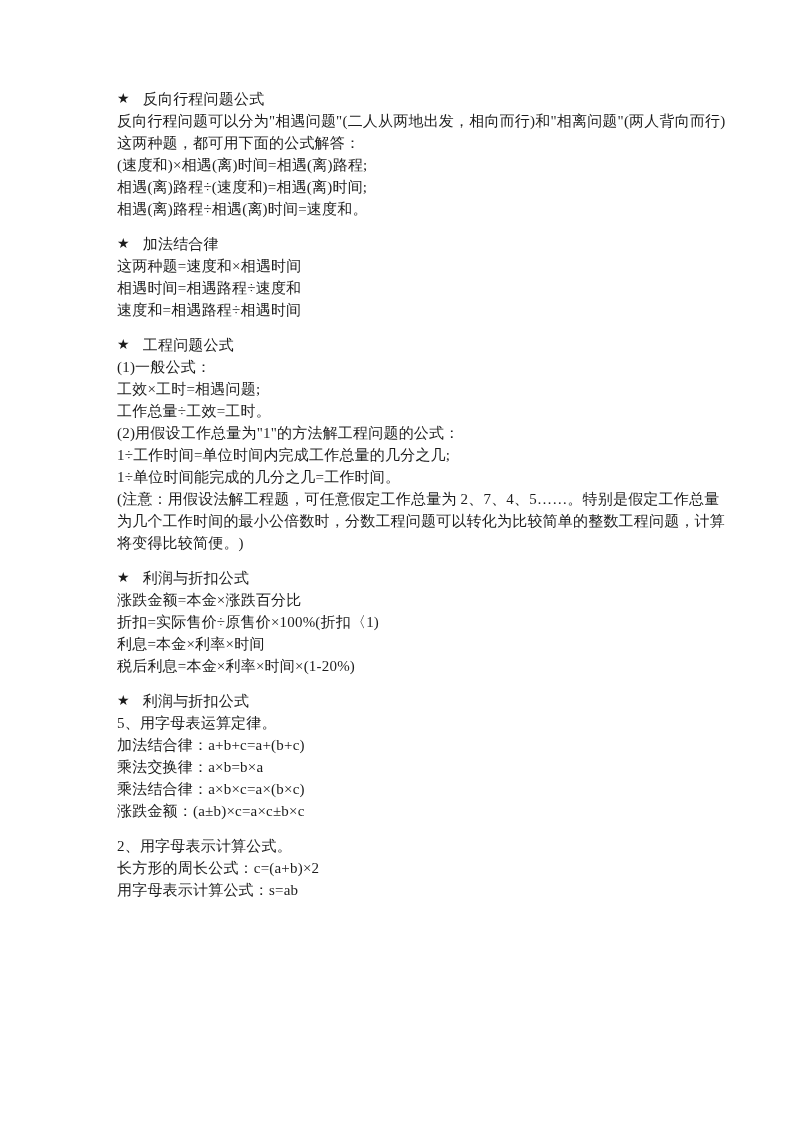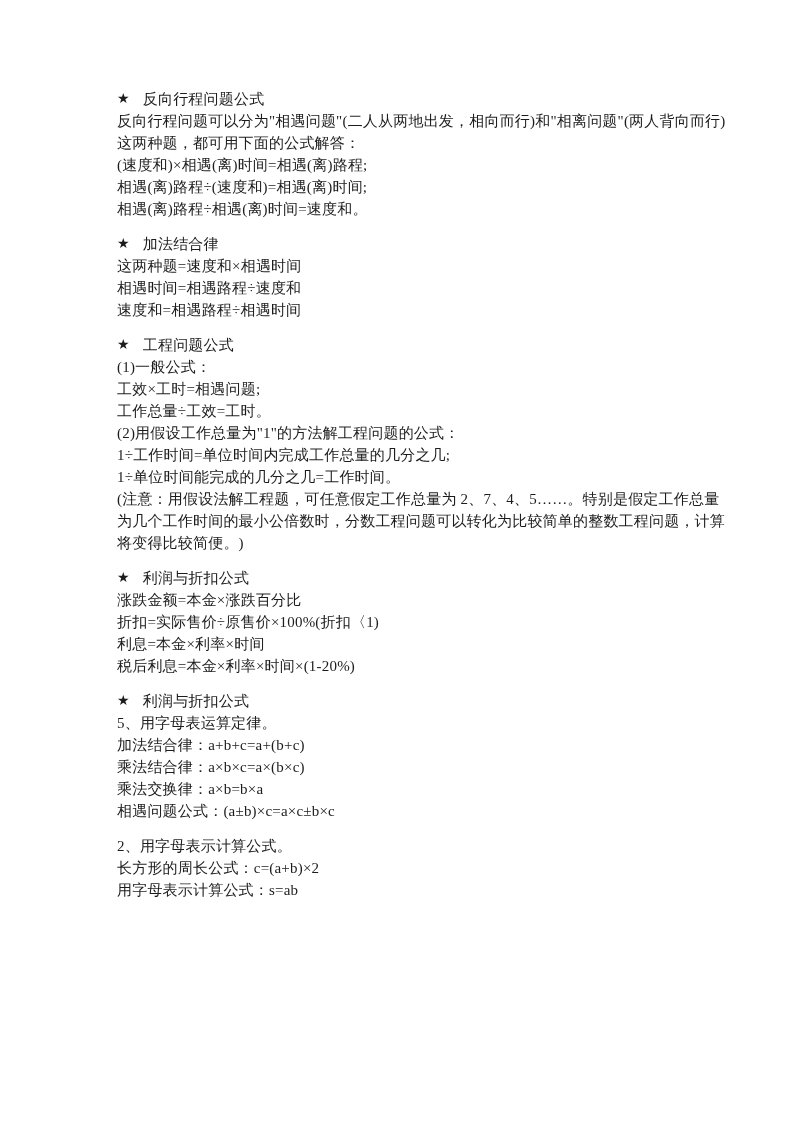--- a/index.html
+++ b/index.html
@@ -105,23 +105,23 @@
       <div class="line">税后利息=本金×利率×时间×(1-20%)</div>
     </section>
 
     <section class="sec">
       <div class="line heading">
         <span class="star">★</span>
         <span class="heading-text">利润与折扣公式</span>
       </div>
       <div class="line">5、用字母表运算定律。</div>
       <div class="line">加法结合律：a+b+c=a+(b+c)</div>
+      <div class="line">乘法交换律：a×b=b×a</div>
       <div class="line">乘法结合律：a×b×c=a×(b×c)</div>
-      <div class="line">乘法交换律：a×b=b×a</div>
-      <div class="line">相遇问题公式：(a±b)×c=a×c±b×c</div>
+      <div class="line">涨跌金额：(a±b)×c=a×c±b×c</div>
     </section>
 
     <section class="sec">
       <div class="line">2、用字母表示计算公式。</div>
       <div class="line">长方形的周长公式：c=(a+b)×2</div>
       <div class="line">用字母表示计算公式：s=ab</div>
     </section>
 
   </div>
 </div>

